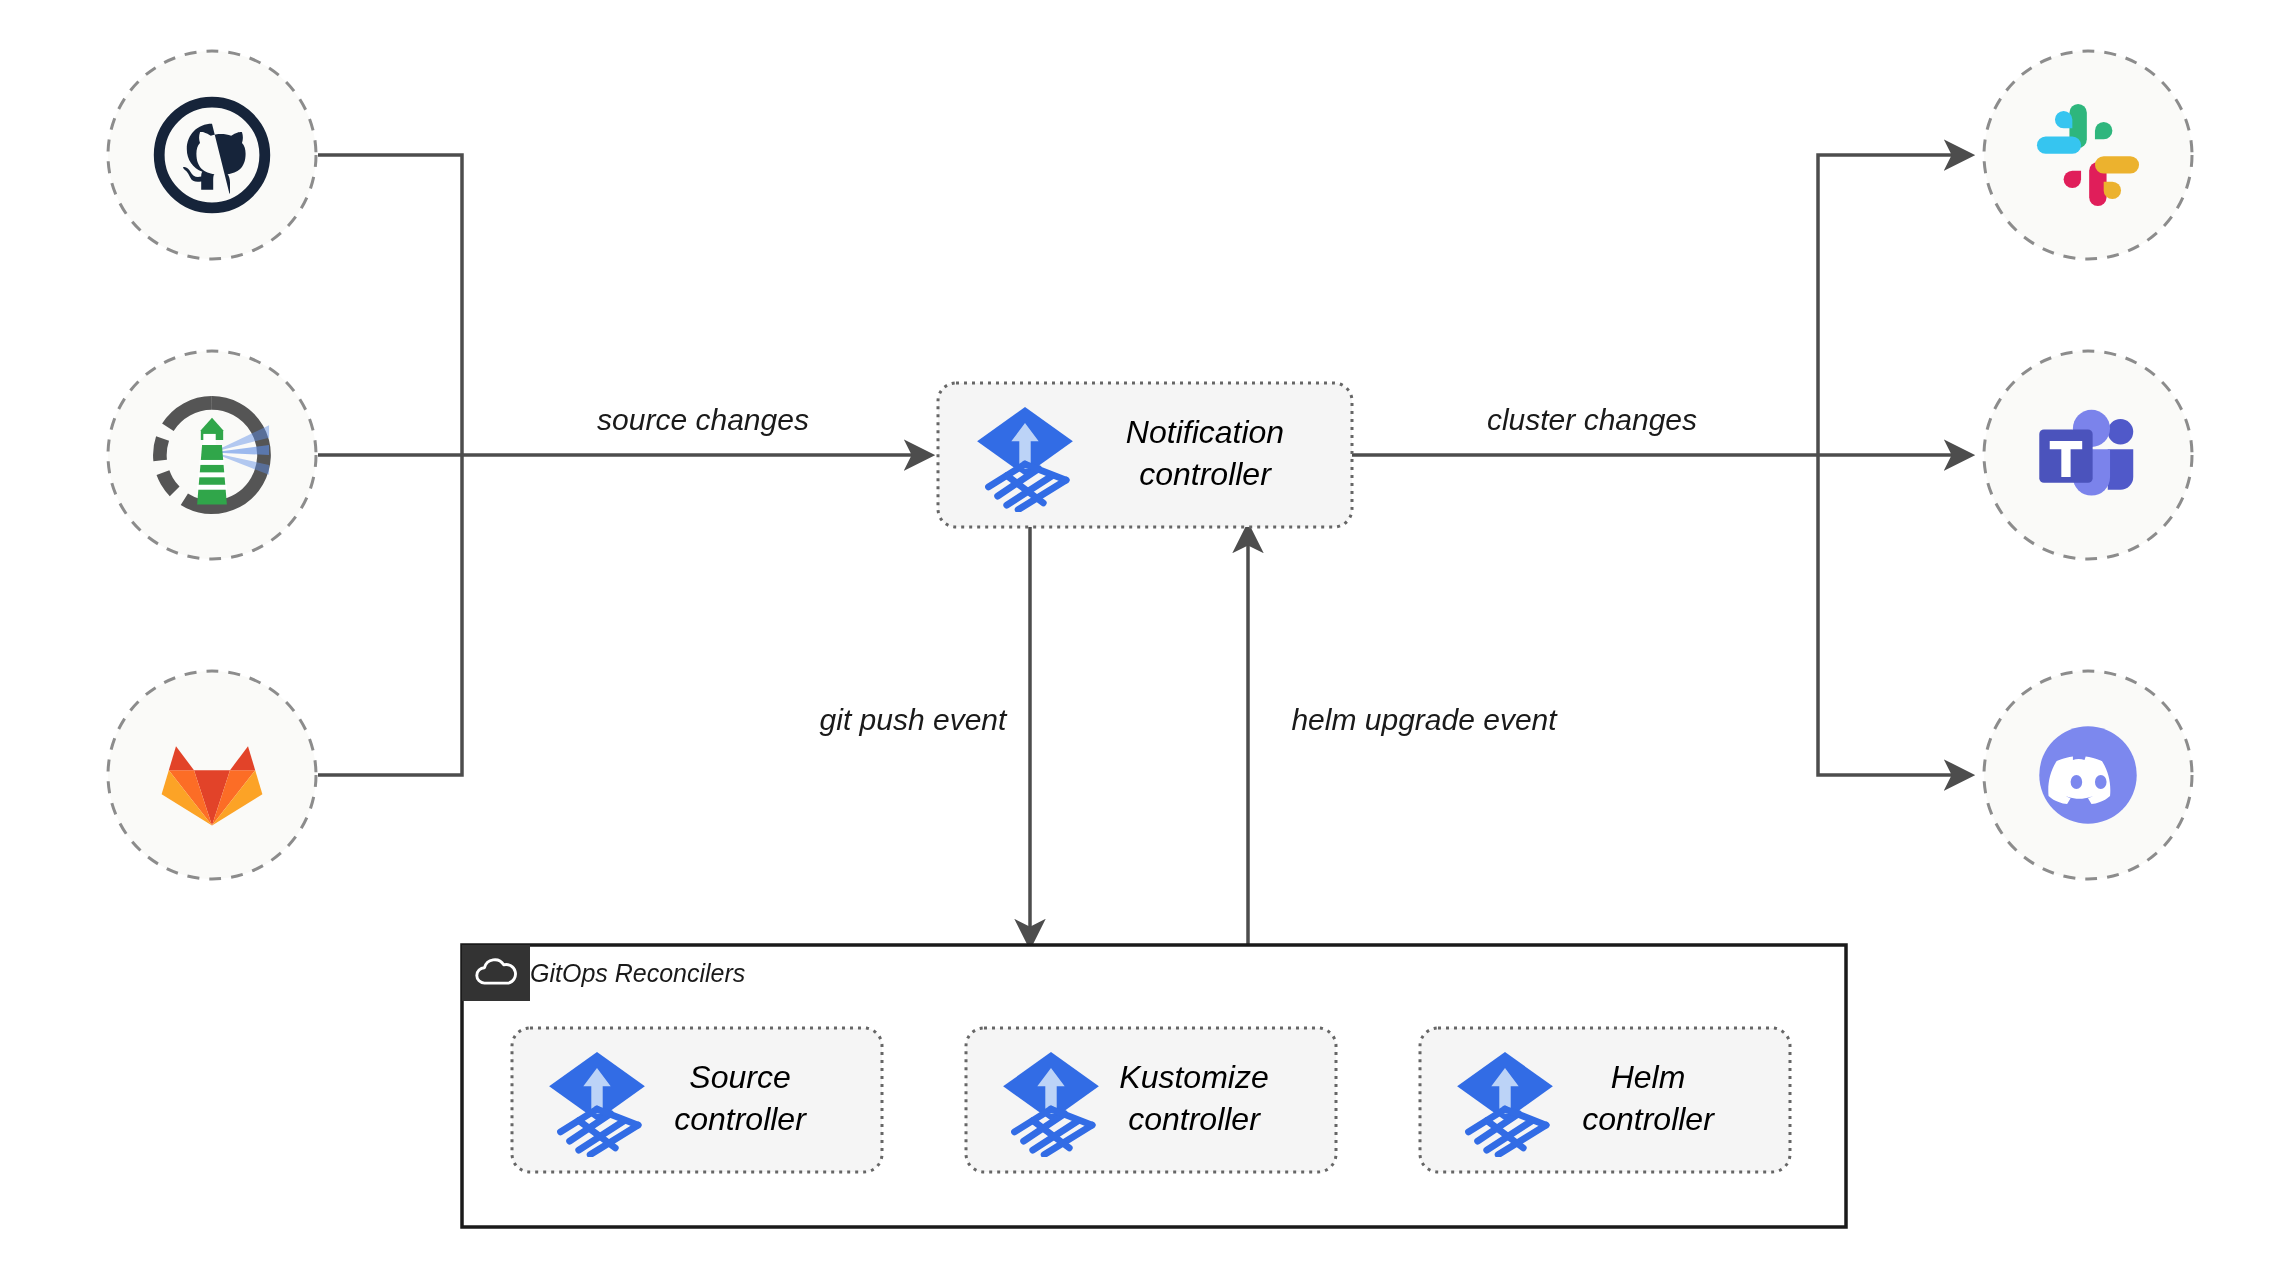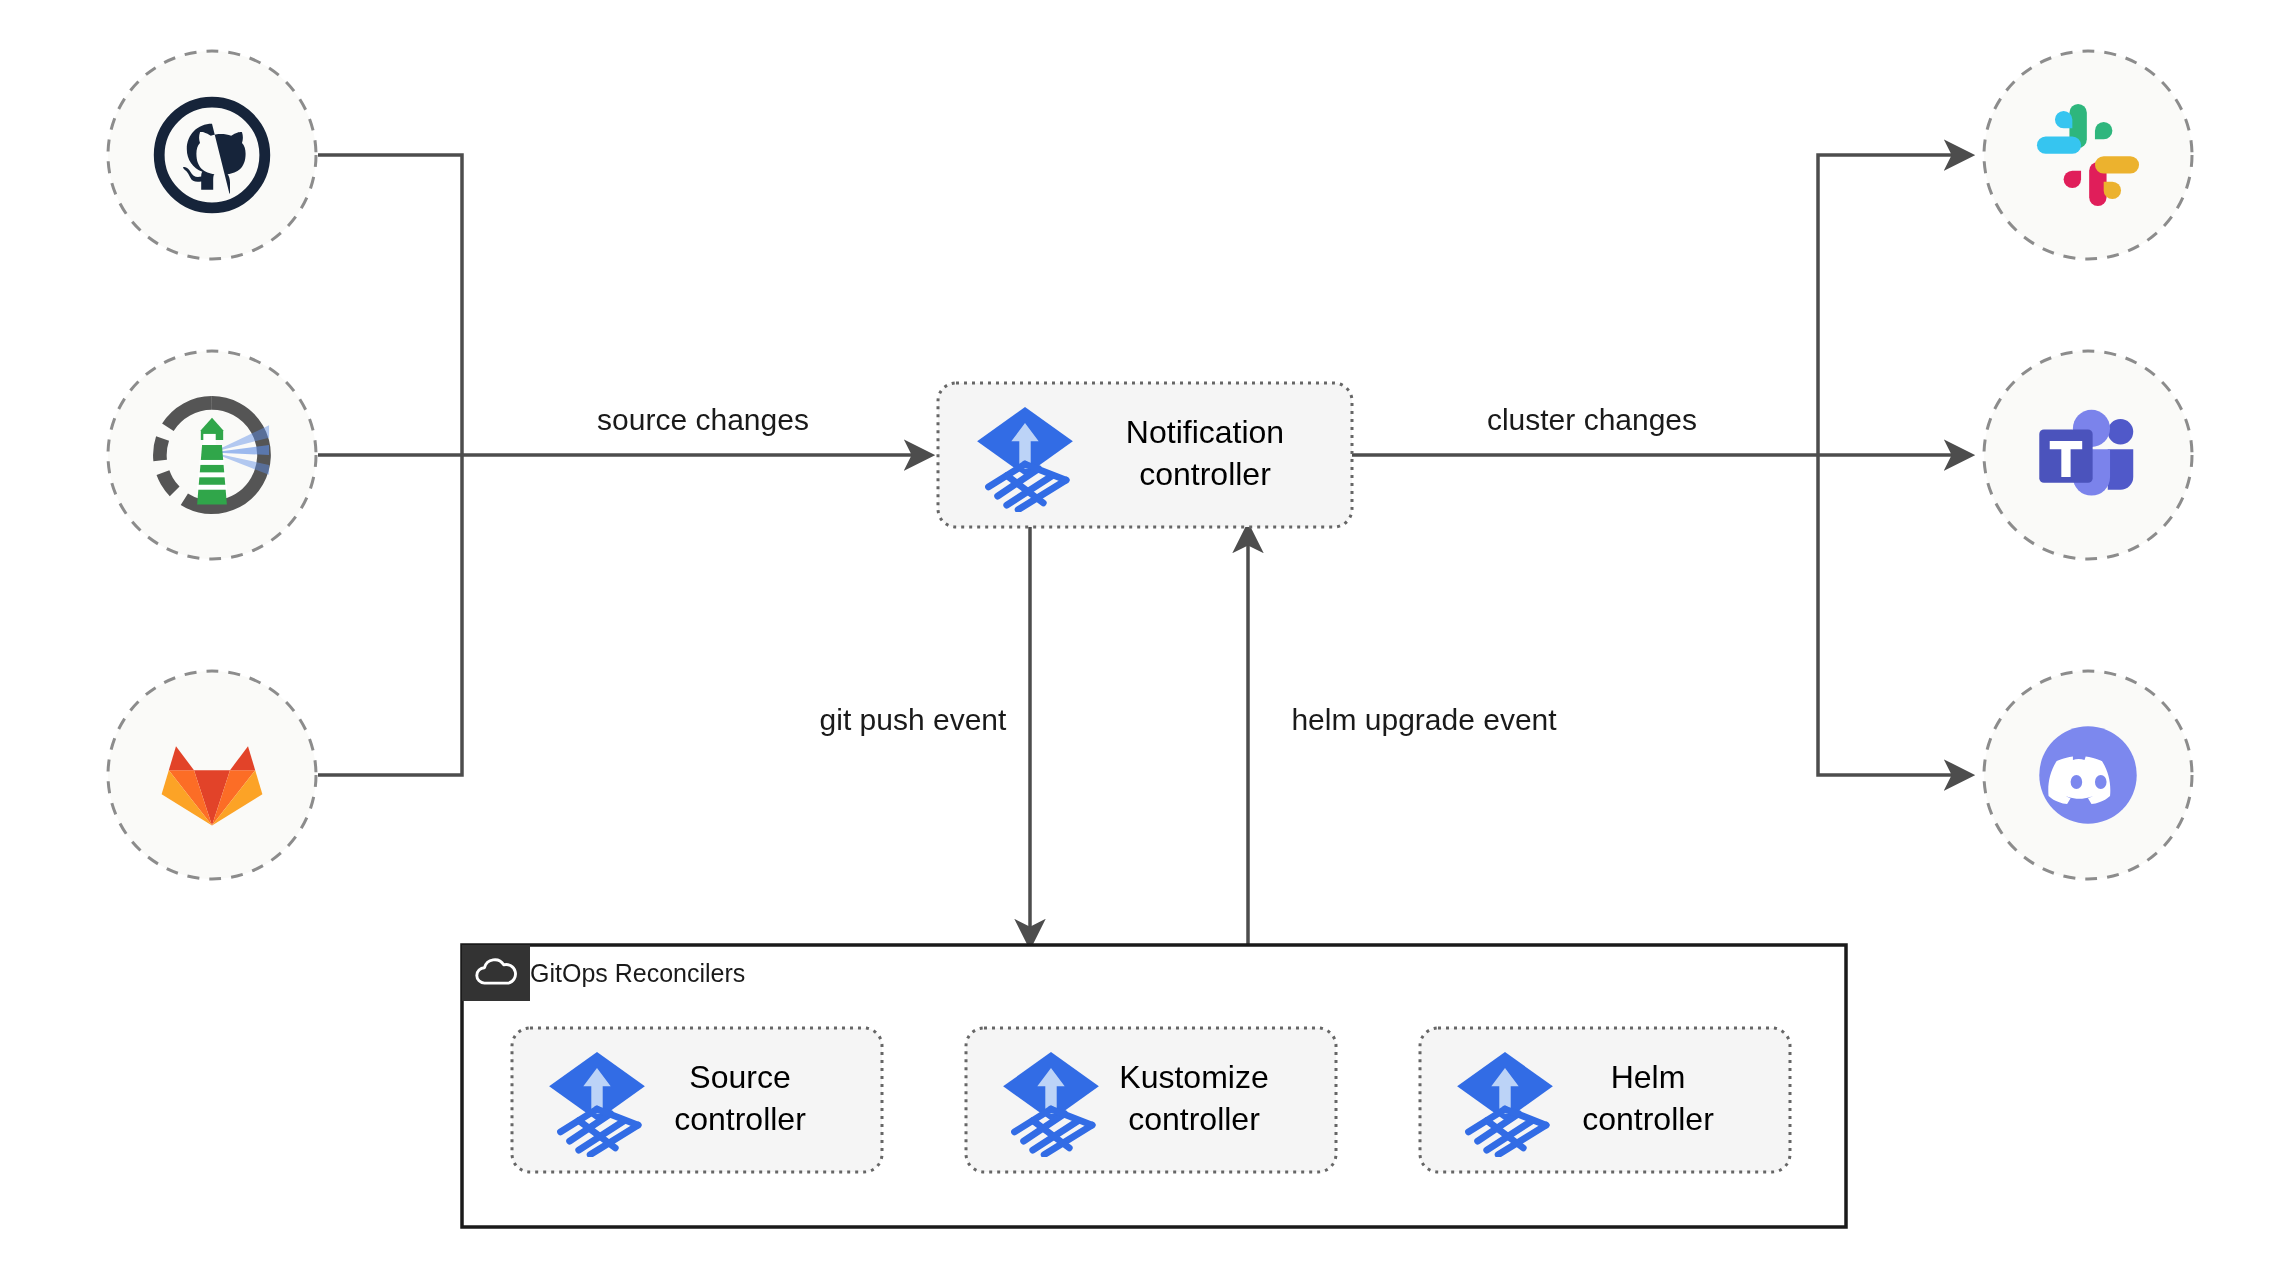--- a/index.html
+++ b/index.html
@@ -11,20 +11,21 @@
     width: 2292px;
     height: 1284px;
     font-family: "Liberation Sans", sans-serif;
     overflow: hidden;
   }
   #diagram-root {
     position: relative;
     width: 2292px;
     height: 1284px;
     background: #ffffff;
+    font-style: italic;
   }
   svg.canvas {
     position: absolute;
     top: 0;
     left: 0;
     width: 2292px;
     height: 1284px;
   }
   .edge-label {
     font-family: "Liberation Sans", sans-serif;

